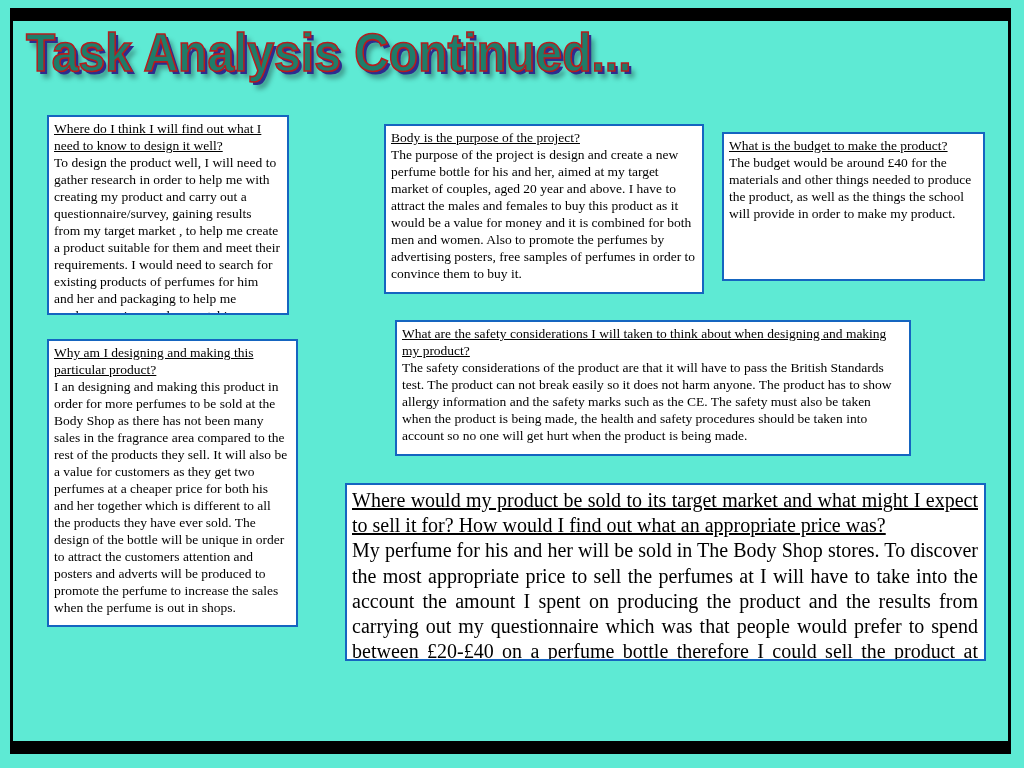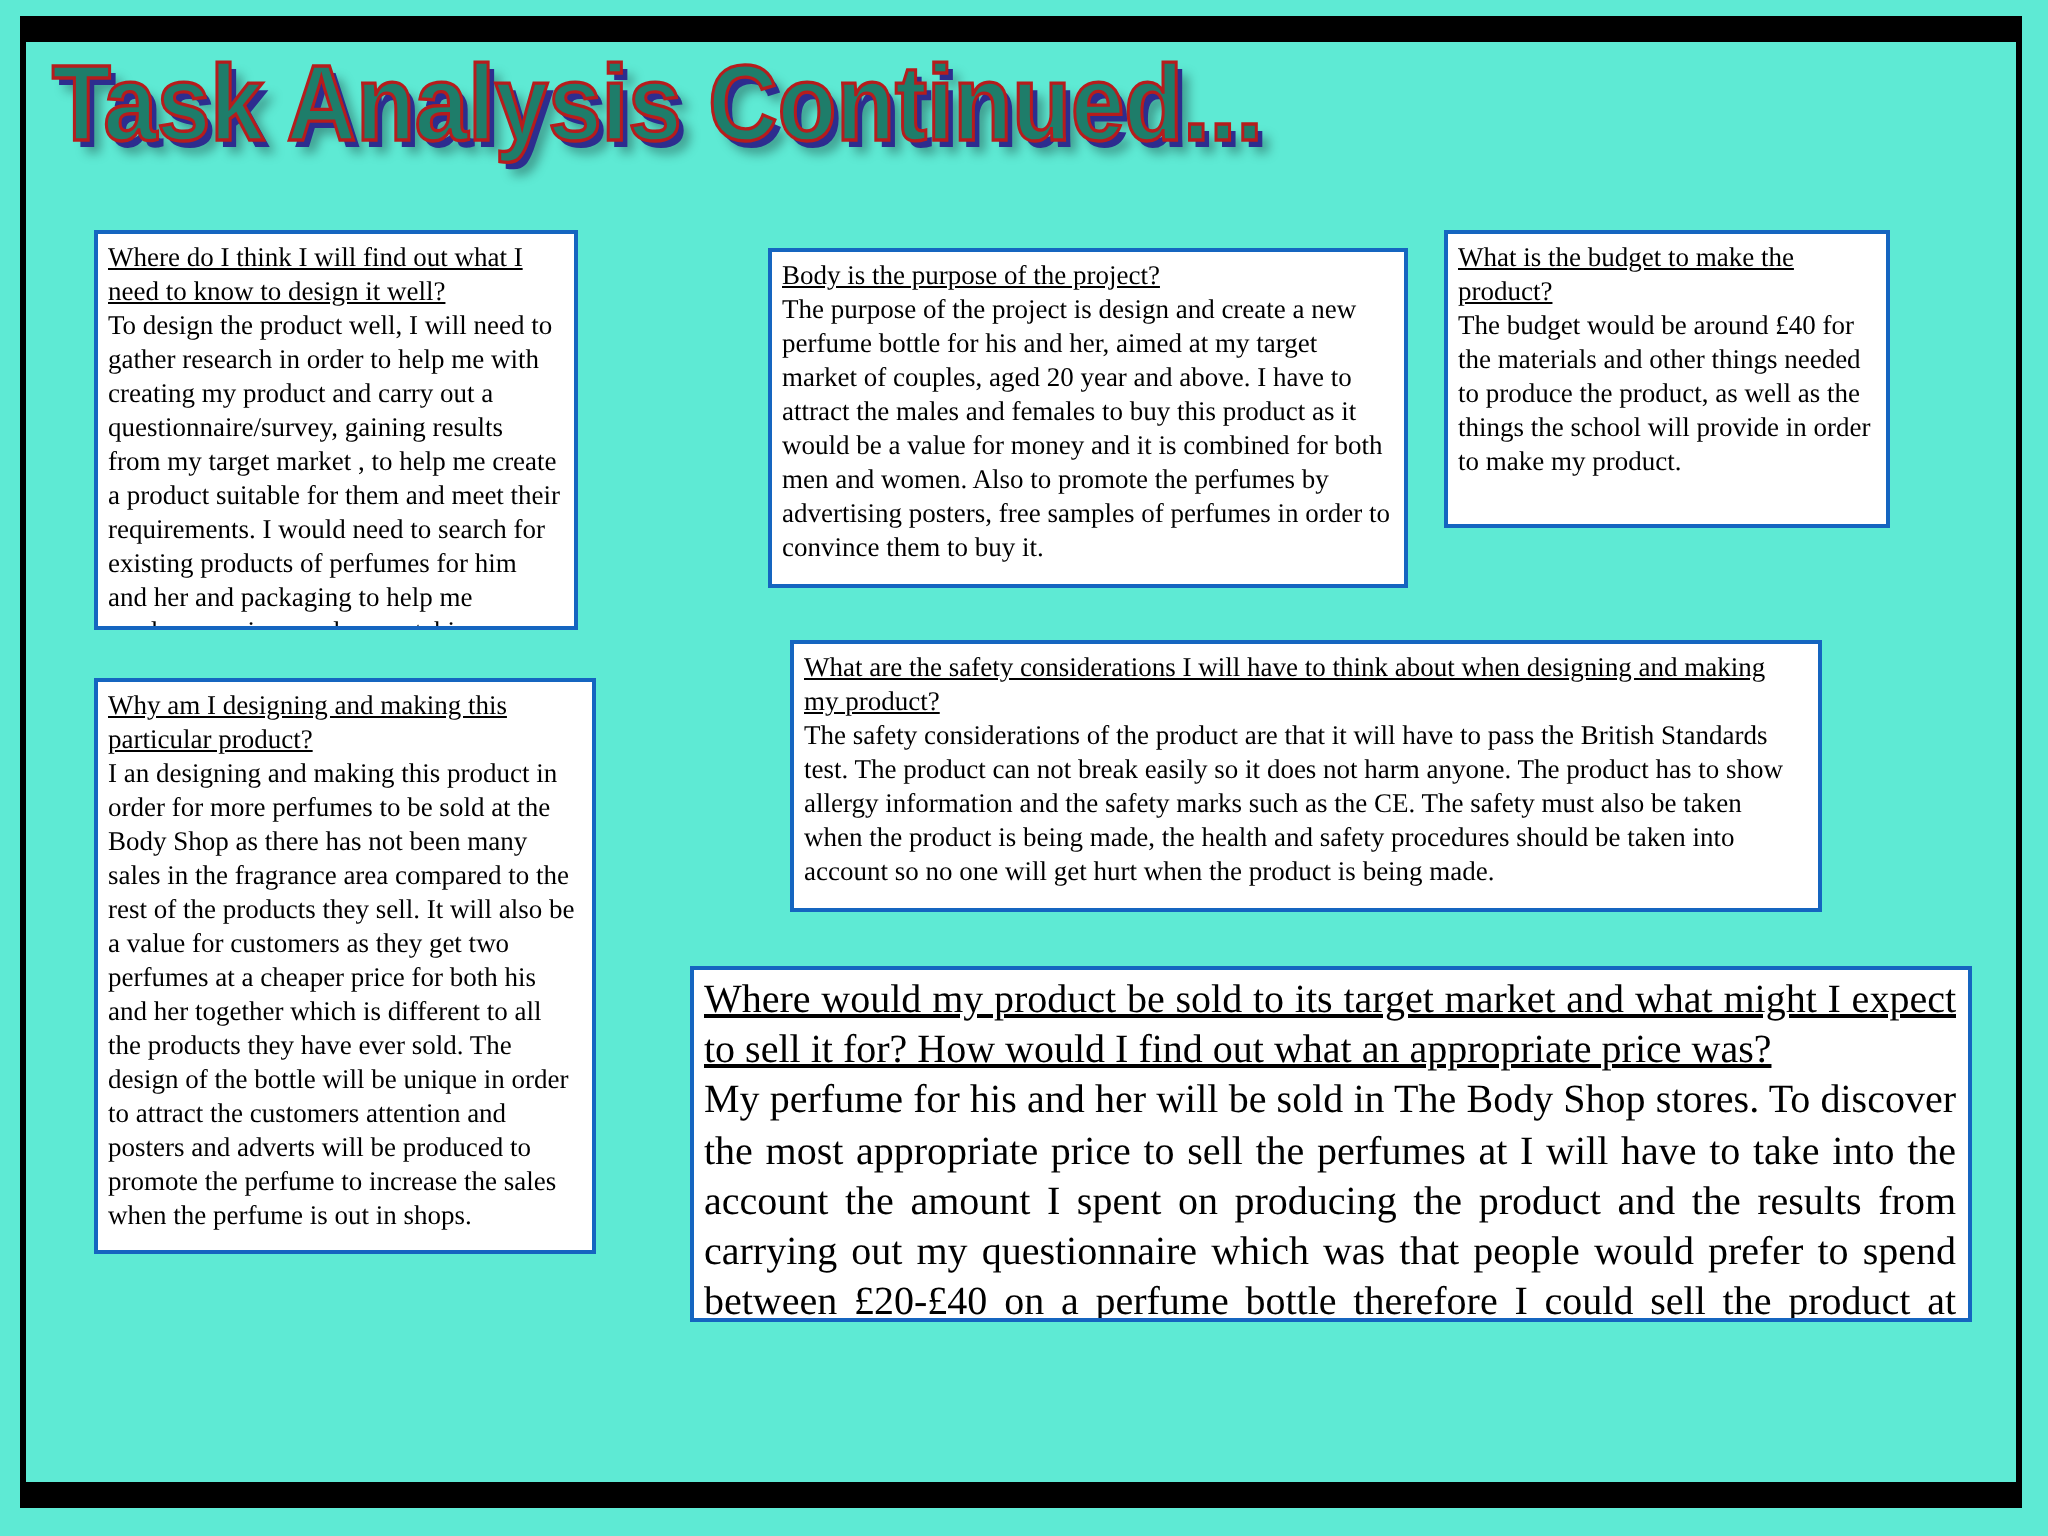--- a/index.html
+++ b/index.html
@@ -57,21 +57,21 @@
   .q {
     display: block;
     text-decoration: underline;
   }
   .a {
     display: block;
   }
   
   .box-research   { left: 47px;  top: 115px; width: 242px; height: 200px; }
   .box-purpose    { left: 384px; top: 124px; width: 320px; height: 170px; }
-  .box-budget     { left: 722px; top: 115px; width: 223px; height: 149px; }
+  .box-budget     { left: 722px; top: 132px; width: 263px; height: 149px; }
   .box-safety     { left: 395px; top: 320px; width: 516px; height: 136px; }
   .box-why        { left: 47px;  top: 339px; width: 251px; height: 288px; font-family: Liberation Serif, serif; }
   .box-selling    { left: 345px; top: 483px; width: 641px; height: 178px;
                     font-size: 20px; text-align: justify; }
 </style>
 </head>
 <body>
 
 <div class="slide">
 
@@ -88,21 +88,21 @@
     <span class="q">Body is the purpose of the project?</span>
     <span class="a">The purpose of the project is design and create a new perfume bottle for his and her, aimed at my target market of couples, aged 20 year and above. I have to attract the males and females to buy this product as it would be a value for money and it is combined for both men and women. Also to promote the perfumes by advertising posters, free samples of perfumes in order to convince them to buy it.</span>
   </div>
 
   <div class="textbox box-budget">
     <span class="q">What is the budget to make the product?</span>
     <span class="a">The budget would be around £40 for the materials and other things needed to produce the product, as well as the things the school will provide in order to make my product.</span>
   </div>
 
   <div class="textbox box-safety">
-    <span class="q">What are the safety considerations I will have to think about when designing and making my product?</span>
+    <span class="q">What are the safety considerations I will taken to think about when designing and making my product?</span>
     <span class="a">The safety considerations of the product are that it will have to pass the British Standards test. The product can not break easily so it does not harm anyone. The product has to show allergy information and the safety marks such as the CE. The safety must also be taken when the product is being made, the health and safety procedures should be taken into account so no one will get hurt when the product is being made.</span>
   </div>
 
   <div class="textbox box-why">
     <span class="q">Why am I designing and making this particular  product?</span>
     <span class="a">I an designing and making this product in order for more perfumes to be sold at the Body Shop as there has not been many sales in the fragrance area compared to the rest of the products they sell. It will also be a value for customers as they get two perfumes at a cheaper price for both his and her together which is different to all the products they have ever sold. The design of the bottle will be unique in order to attract the customers attention and posters and adverts will be produced to promote the perfume to increase the sales when the perfume is out in shops.</span>
   </div>
 
   <div class="textbox box-selling">
     <span class="q">Where would my product be sold to its target market and what might I expect to sell it for?  How would I find out what an appropriate price was?</span>

